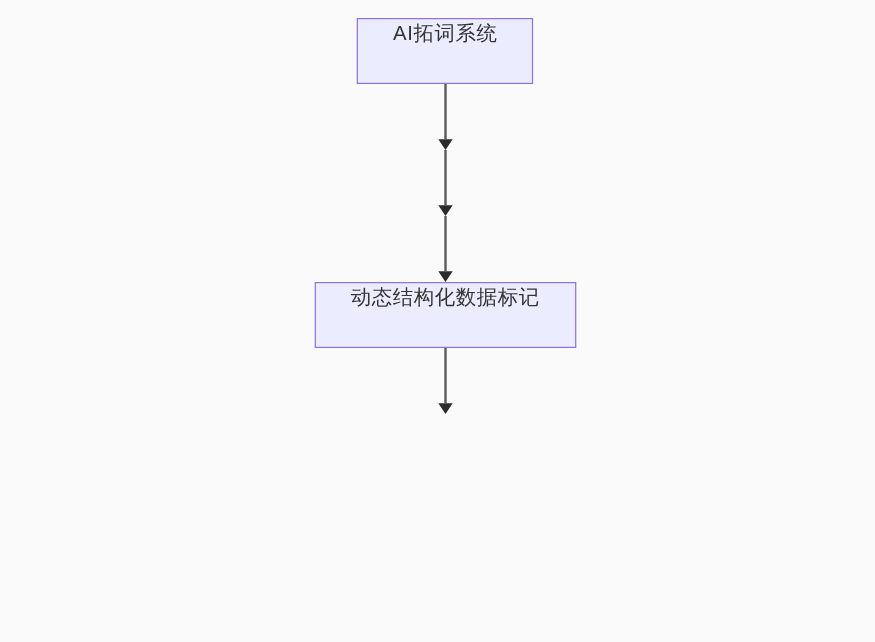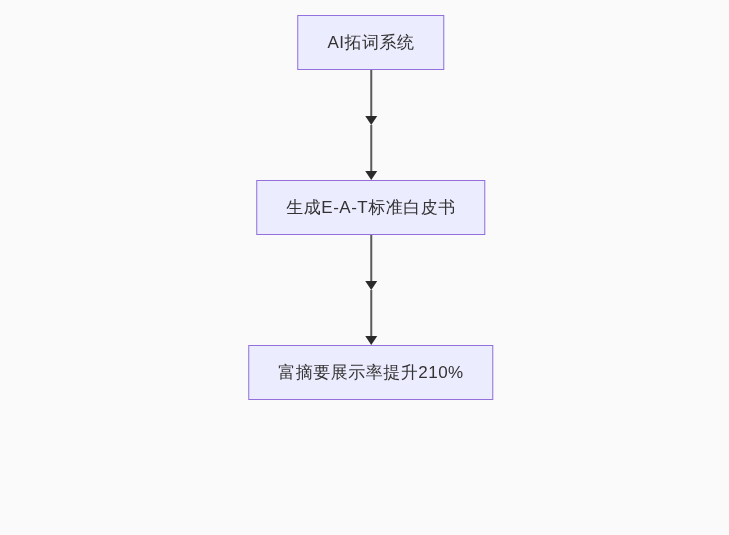--- a/index.html
+++ b/index.html
@@ -21,21 +21,20 @@
     transform: translateX(-50%);
     display: flex;
     flex-direction: column;
     align-items: center;
   }
   .node {
     box-sizing: border-box;
     height: 55px;
     padding: 0 29px;
     display: flex;
-    align-items: center;
     justify-content: center;
     background: #ececff;
     border: 1.5px solid #9370db;
     white-space: nowrap;
   }
   .node span {
     font-size: 17px;
     color: #333333;
     letter-spacing: 0.5px;
   }
@@ -72,33 +71,30 @@
       <div class="line"></div>
       <div class="head"></div>
     </div>
 
 
     <div class="arrow">
       <div class="line"></div>
       <div class="head"></div>
     </div>
 
+
+    <div class="arrow">
+      <div class="line"></div>
+      <div class="head"></div>
+    </div>
+
     <div class="node">
-      <span>生成E-A-T标准白皮书</span>
+      <span>动态结构化数据标记</span>
     </div>
 
     <div class="arrow">
       <div class="line"></div>
       <div class="head"></div>
     </div>
 
 
-    <div class="arrow">
-      <div class="line"></div>
-      <div class="head"></div>
-    </div>
-
-    <div class="node">
-      <span>富摘要展示率提升210%</span>
-    </div>
-
   </div>
 </div>
 
 </body></html>

